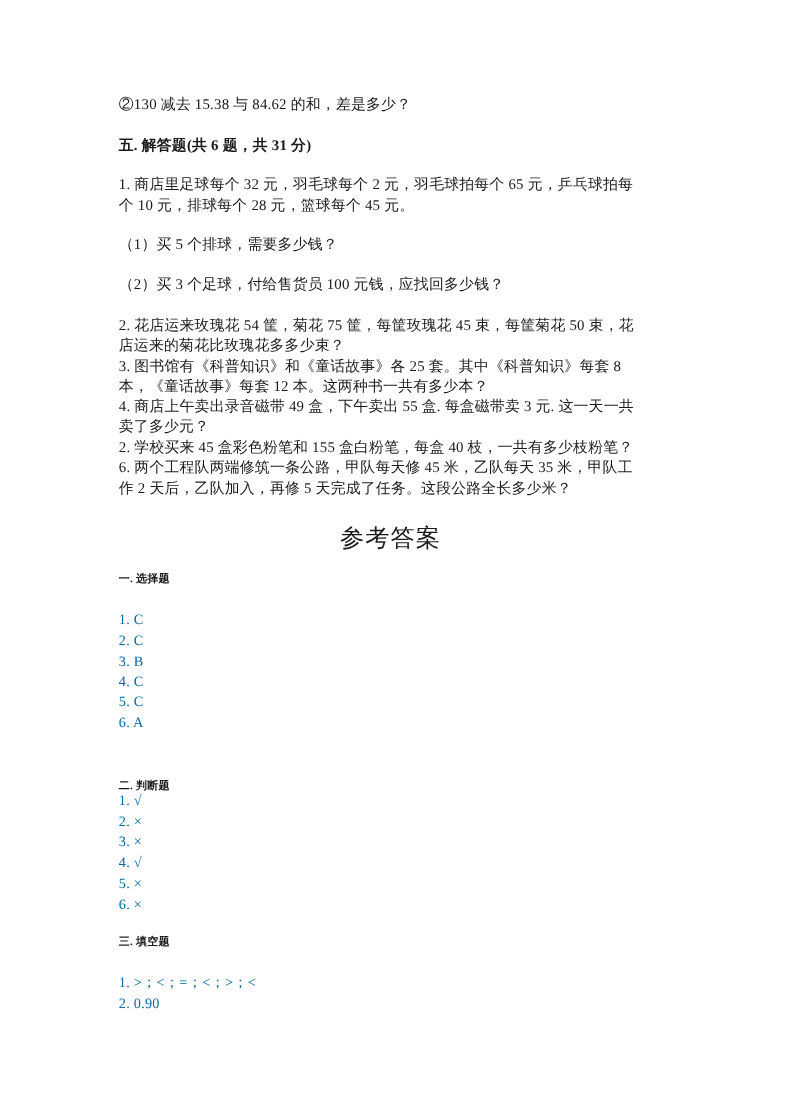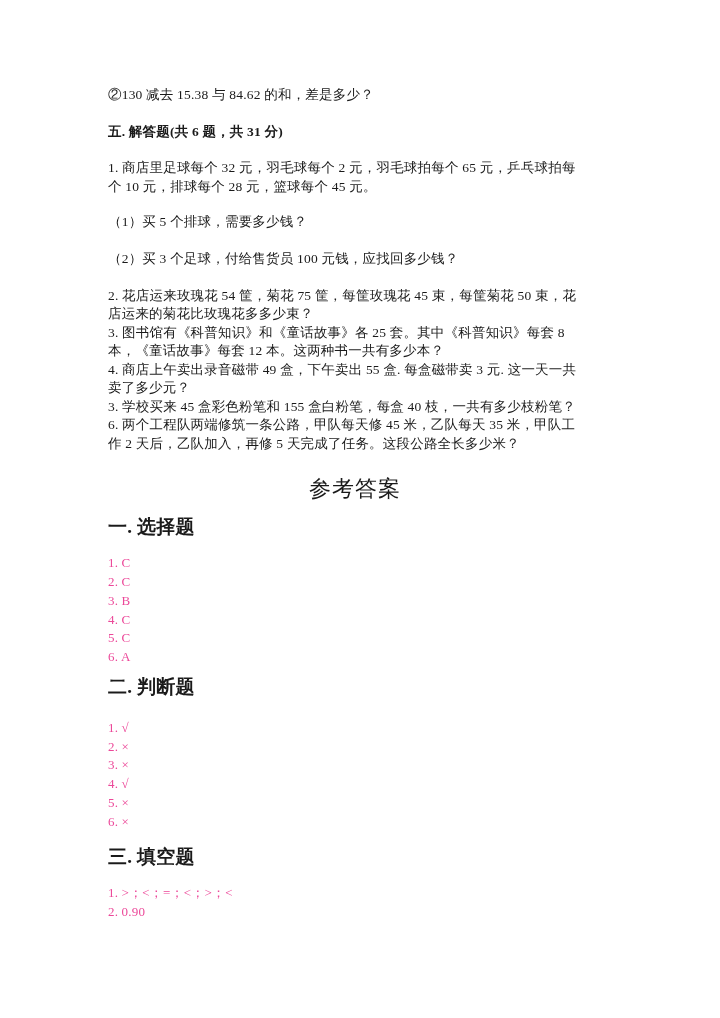--- a/index.html
+++ b/index.html
@@ -10,22 +10,22 @@
     }
     .line {
       position: absolute; left: 108px; font-size: 13.5px; line-height: 18px;
       white-space: nowrap; letter-spacing: 0.2px; font-family: Liberation Serif, serif;
     }
     .bold { font-weight: bold; }
     .title {
       position: absolute; left: 0; width: 710px; text-align: center;
       font-size: 22px; top: 474px; letter-spacing: 1px;
     }
-    .heading { font-weight: bold; font-size: 19px; text-align: right; }
-    .ans { font-size: 13px; color: #ec4899; }
+    .heading { font-weight: bold; font-size: 10px; text-align: right; }
+    .ans { font-size: 13px; color: #0369a1; }
   </style>
 </head>
 <body>
 
 <div>
   <div class="line" style="top:86px">②130 减去 15.38 与 84.62 的和，差是多少？</div>
 
   <div class="line bold" style="top:123px">五. 解答题(共 6 题，共 31 分)</div>
 
   <div class="line" style="top:159px">1. 商店里足球每个 32 元，羽毛球每个 2 元，羽毛球拍每个 65 元，乒乓球拍每</div>
@@ -36,36 +36,36 @@
 
   <div class="line" style="top:287px">2. 花店运来玫瑰花 54 筐，菊花 75 筐，每筐玫瑰花 45 束，每筐菊花 50 束，花</div>
   <div class="line" style="top:305px">店运来的菊花比玫瑰花多多少束？</div>
 
   <div class="line" style="top:324px">3. 图书馆有《科普知识》和《童话故事》各 25 套。其中《科普知识》每套 8</div>
   <div class="line" style="top:342px">本，《童话故事》每套 12 本。这两种书一共有多少本？</div>
 
   <div class="line" style="top:361px">4. 商店上午卖出录音磁带 49 盒，下午卖出 55 盒. 每盒磁带卖 3 元. 这一天一共</div>
   <div class="line" style="top:379px">卖了多少元？</div>
 
-  <div class="line" style="top:398px">3. 学校买来 45 盒彩色粉笔和 155 盒白粉笔，每盒 40 枝，一共有多少枝粉笔？</div>
+  <div class="line" style="top:398px">2. 学校买来 45 盒彩色粉笔和 155 盒白粉笔，每盒 40 枝，一共有多少枝粉笔？</div>
 
   <div class="line" style="top:416px">6. 两个工程队两端修筑一条公路，甲队每天修 45 米，乙队每天 35 米，甲队工</div>
   <div class="line" style="top:435px">作 2 天后，乙队加入，再修 5 天完成了任务。这段公路全长多少米？</div>
 
   <div class="title">参考答案</div>
 
   <div class="line heading" style="top:518px">一. 选择题</div>
   <div class="line ans" style="top:554px">1. C</div>
   <div class="line ans" style="top:573px">2. C</div>
   <div class="line ans" style="top:592px">3. B</div>
   <div class="line ans" style="top:611px">4. C</div>
   <div class="line ans" style="top:629px">5. C</div>
   <div class="line ans" style="top:648px">6. A</div>
 
-  <div class="line heading" style="top:678px">二. 判断题</div>
+  <div class="line heading" style="top:706px">二. 判断题</div>
   <div class="line ans" style="top:719px">1. √</div>
   <div class="line ans" style="top:738px">2. ×</div>
   <div class="line ans" style="top:756px">3. ×</div>
   <div class="line ans" style="top:775px">4. √</div>
   <div class="line ans" style="top:794px">5. ×</div>
   <div class="line ans" style="top:813px">6. ×</div>
 
   <div class="line heading" style="top:848px">三. 填空题</div>
   <div class="line ans" style="top:884px">1. &gt;；&lt;；=；&lt;；&gt;；&lt;</div>
   <div class="line ans" style="top:903px">2. 0.90</div>

